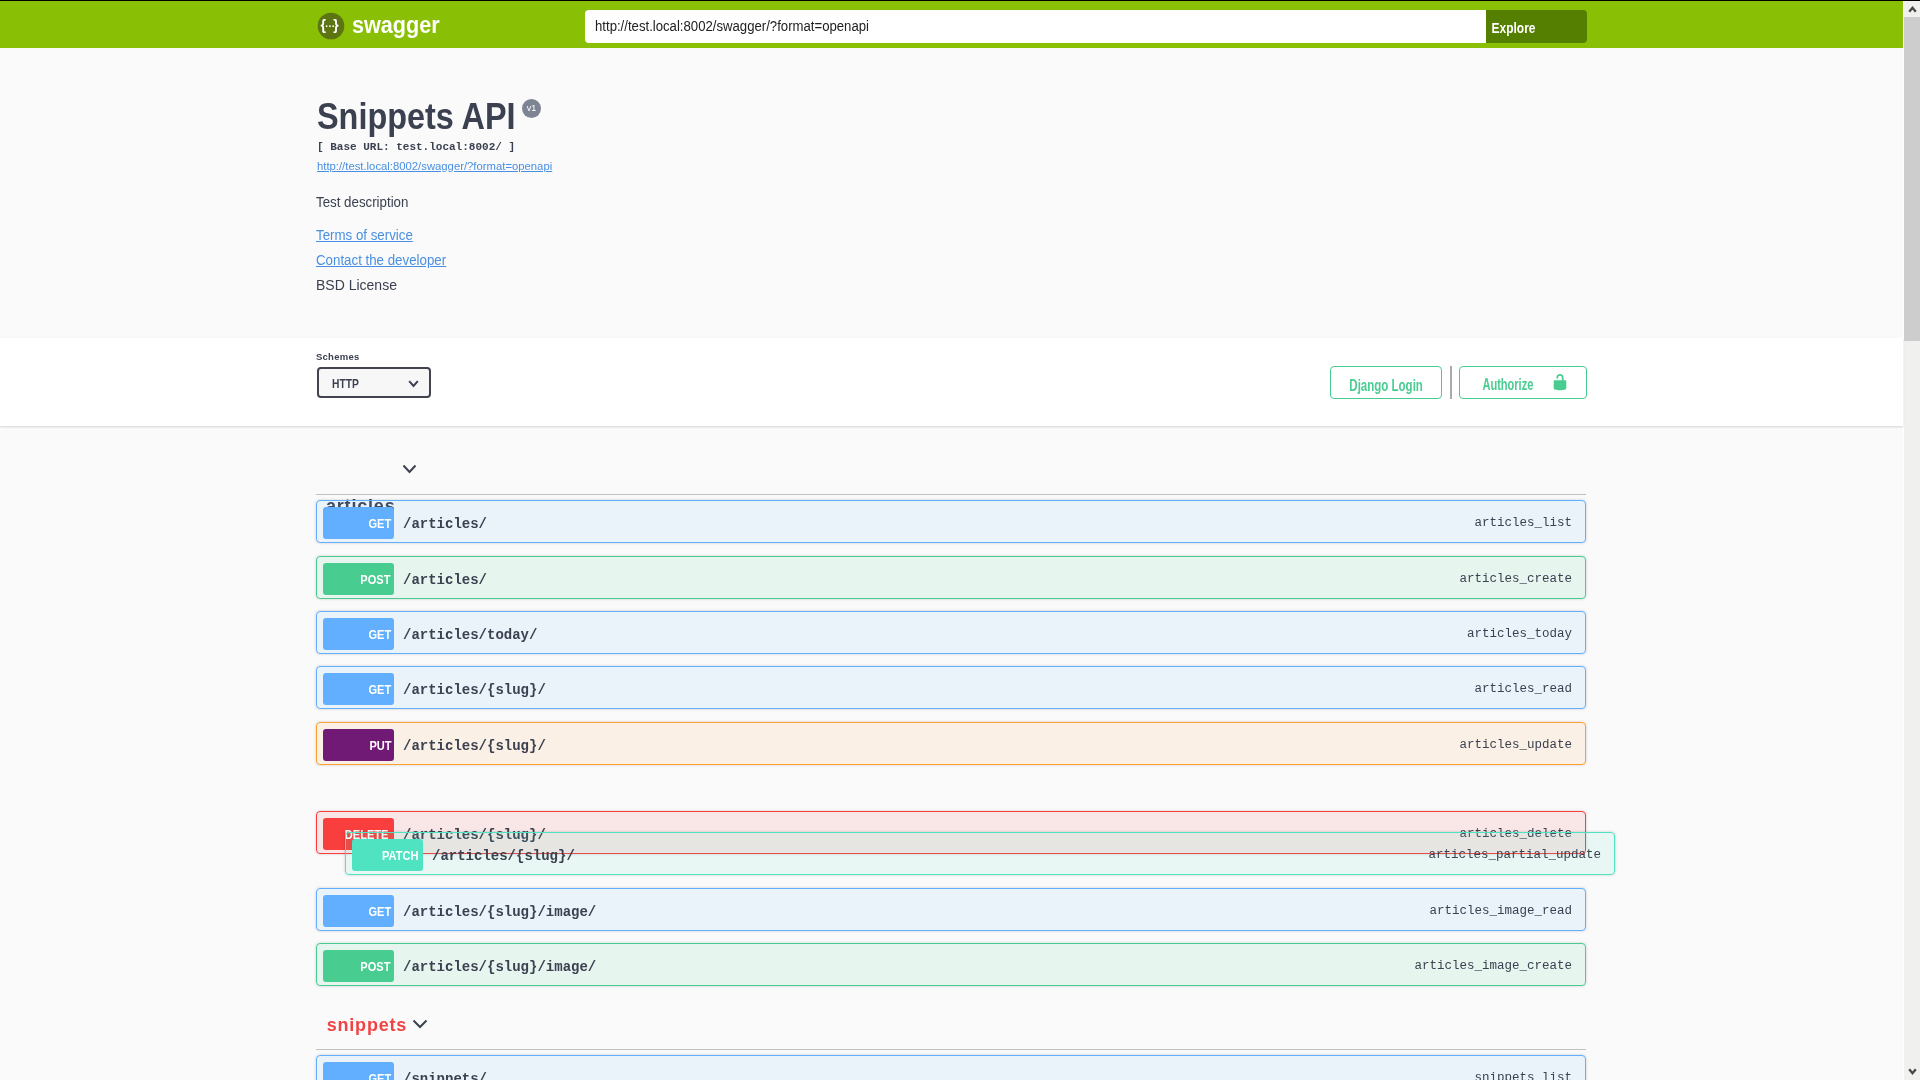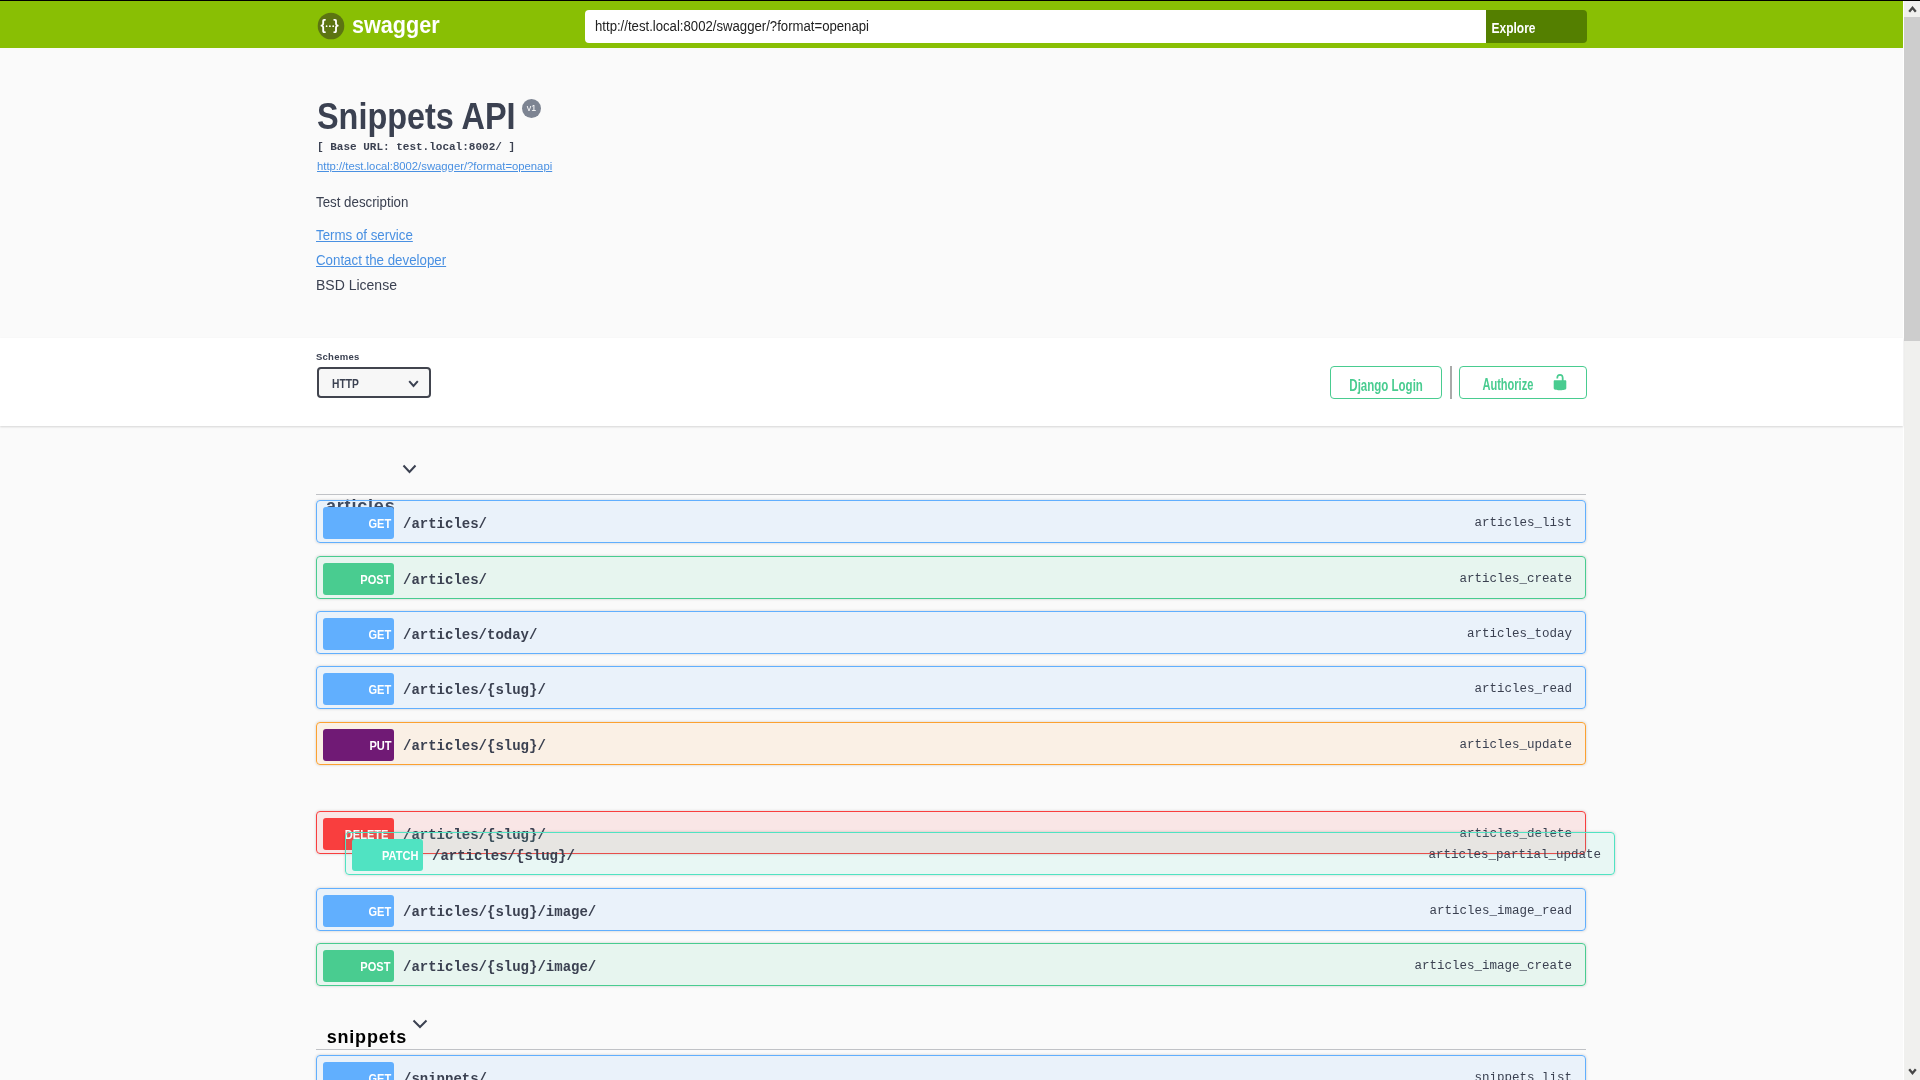--- a/index.html
+++ b/index.html
@@ -131,21 +131,21 @@
     <div class="badge b-get"><span>GET</span></div>
     <div class="path">/articles/{slug}/image/</div>
     <div class="opid">articles_image_read</div>
   </div>
 <div class="row r-post" style="top:942.8px;">
     <div class="badge b-post"><span>POST</span></div>
     <div class="path">/articles/{slug}/image/</div>
     <div class="opid">articles_image_create</div>
   </div>
 
-<div class="abs" style="left:326.7px;top:1013px;font-size:18px;letter-spacing:.8px;font-weight:bold;color:#000000;line-height:24px;margin-top:12px;">snippets</div>
+<div class="abs" style="left:326.7px;top:1013px;font-size:18px;letter-spacing:.8px;font-weight:bold;color:#ef4444;line-height:24px;">snippets</div>
 <svg class="abs" style="left:411.6px;top:1019.3px;" width="16" height="10" viewBox="0 0 16 10">
   <polyline points="1.5,1.5 8,8 14.5,1.5" fill="none" stroke="#3b4151" stroke-width="2"></polyline>
 </svg>
 <div class="abs" style="left:316px;top:1049px;width:1270px;height:1px;background:rgba(59,65,81,.3);"></div>
 <div class="row r-get" style="top:1055.4px;">
     <div class="badge b-get"><span>GET</span></div>
     <div class="path">/snippets/</div>
     <div class="opid">snippets_list</div>
   </div>
 

